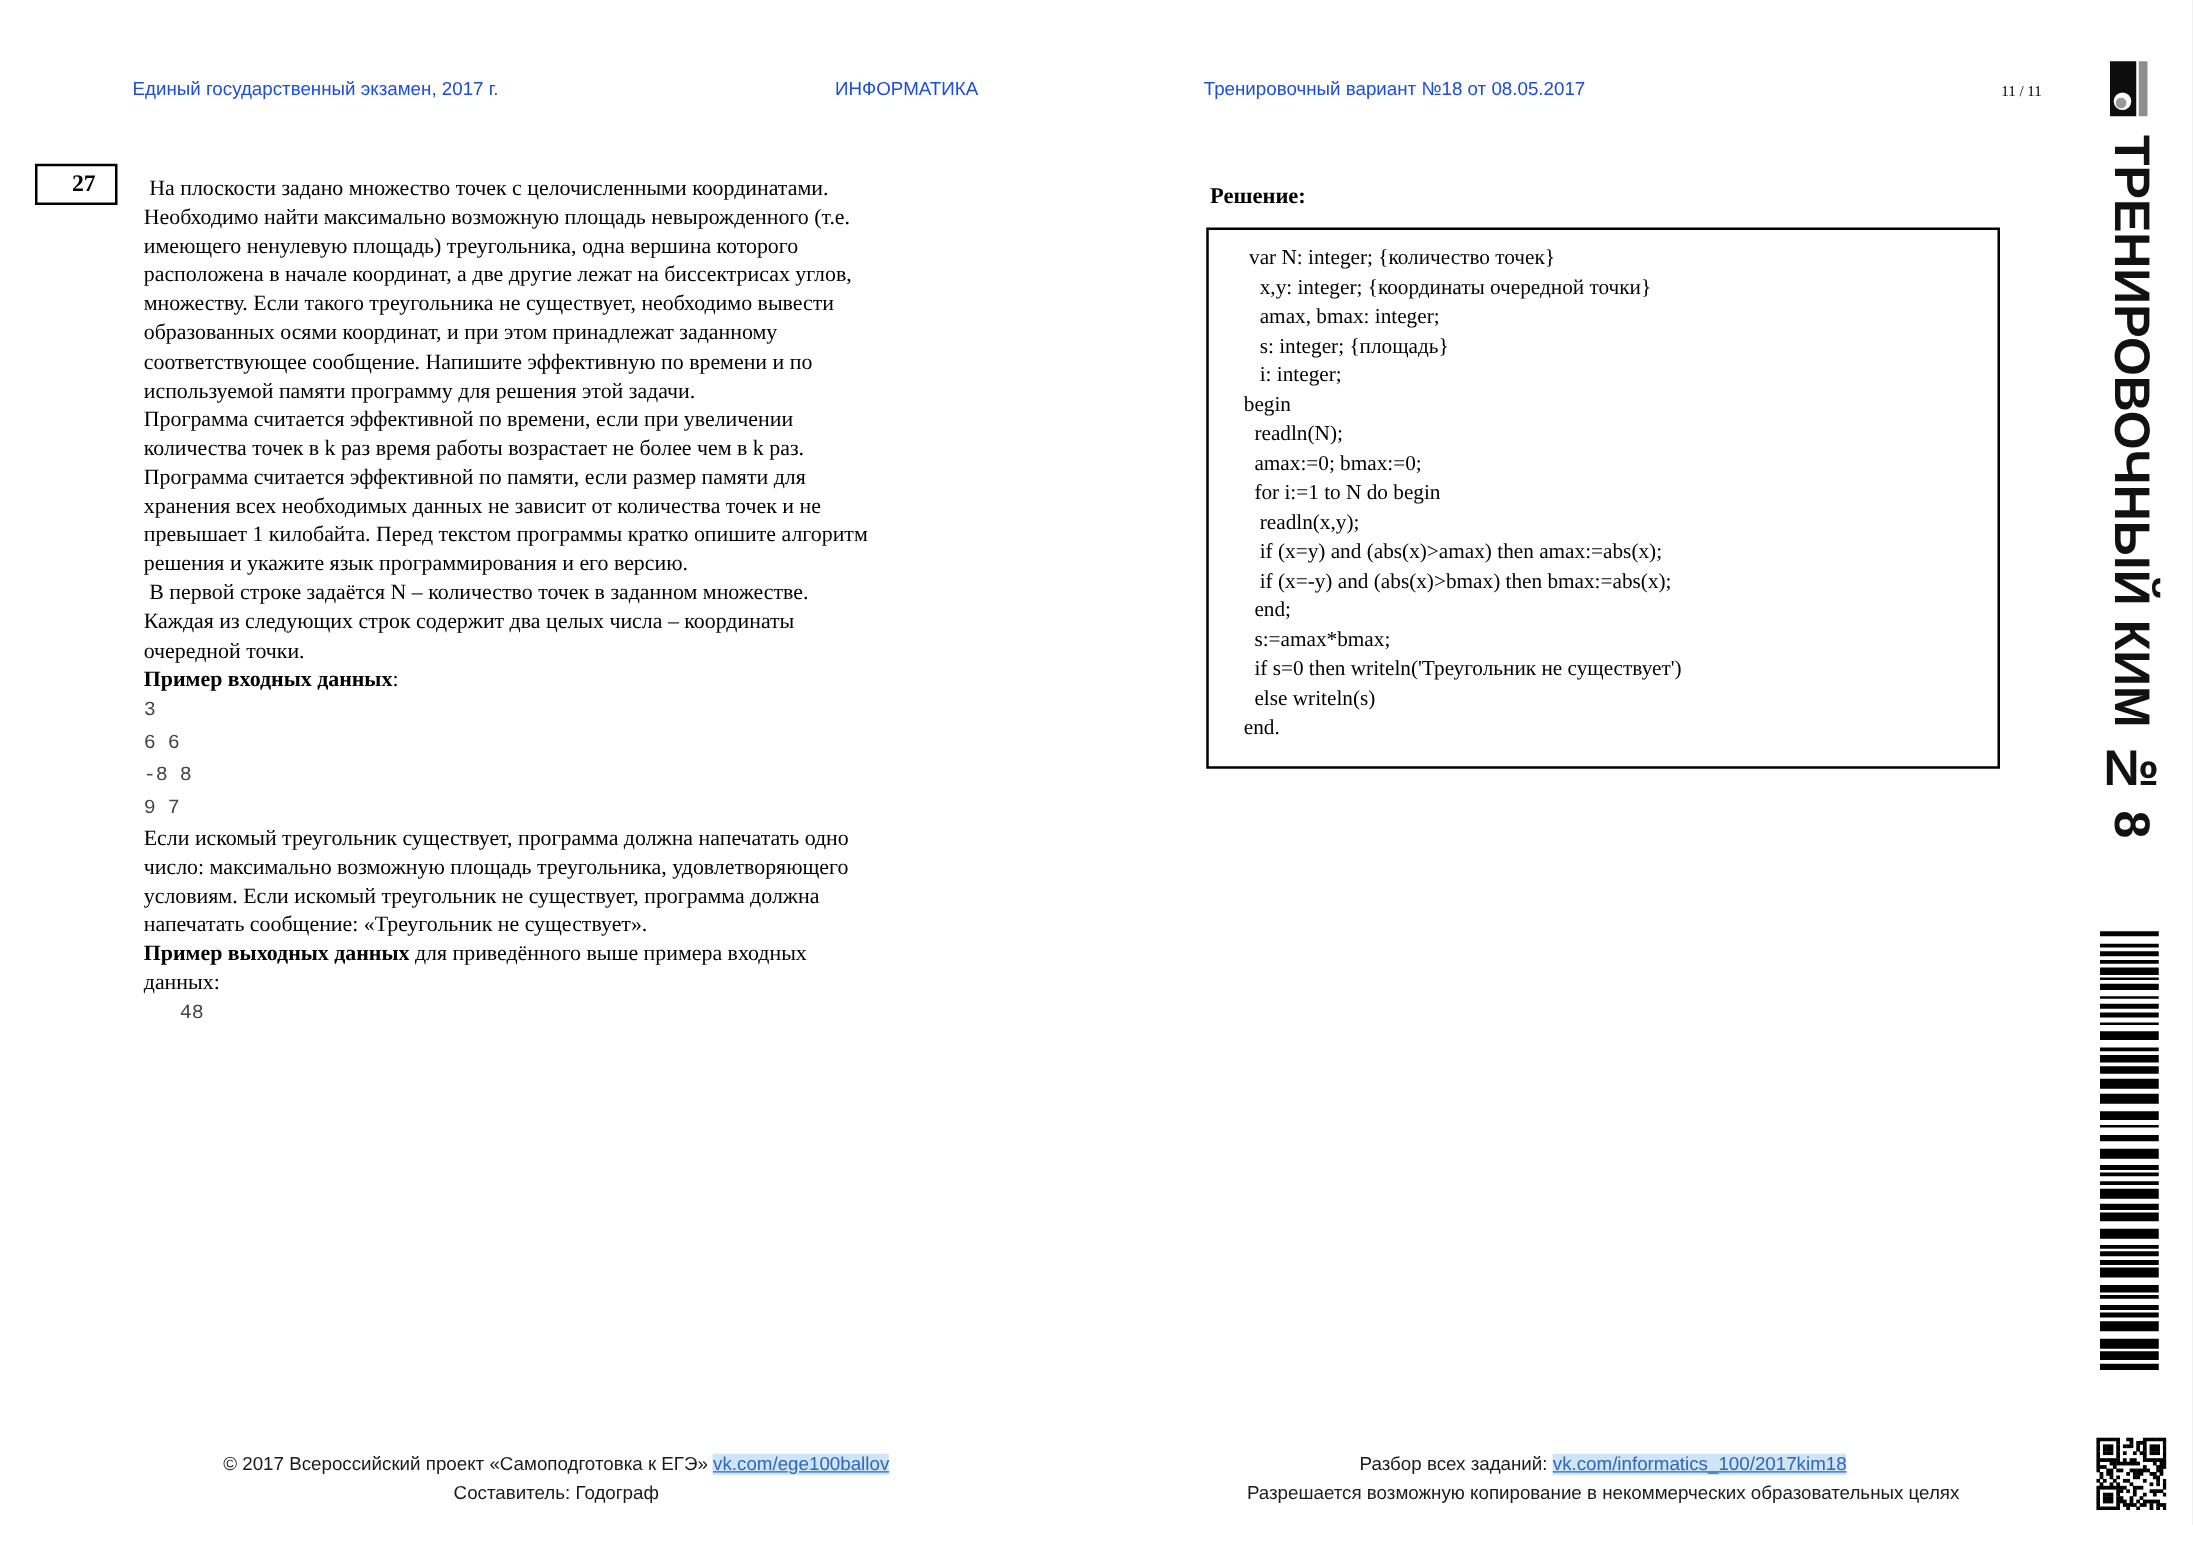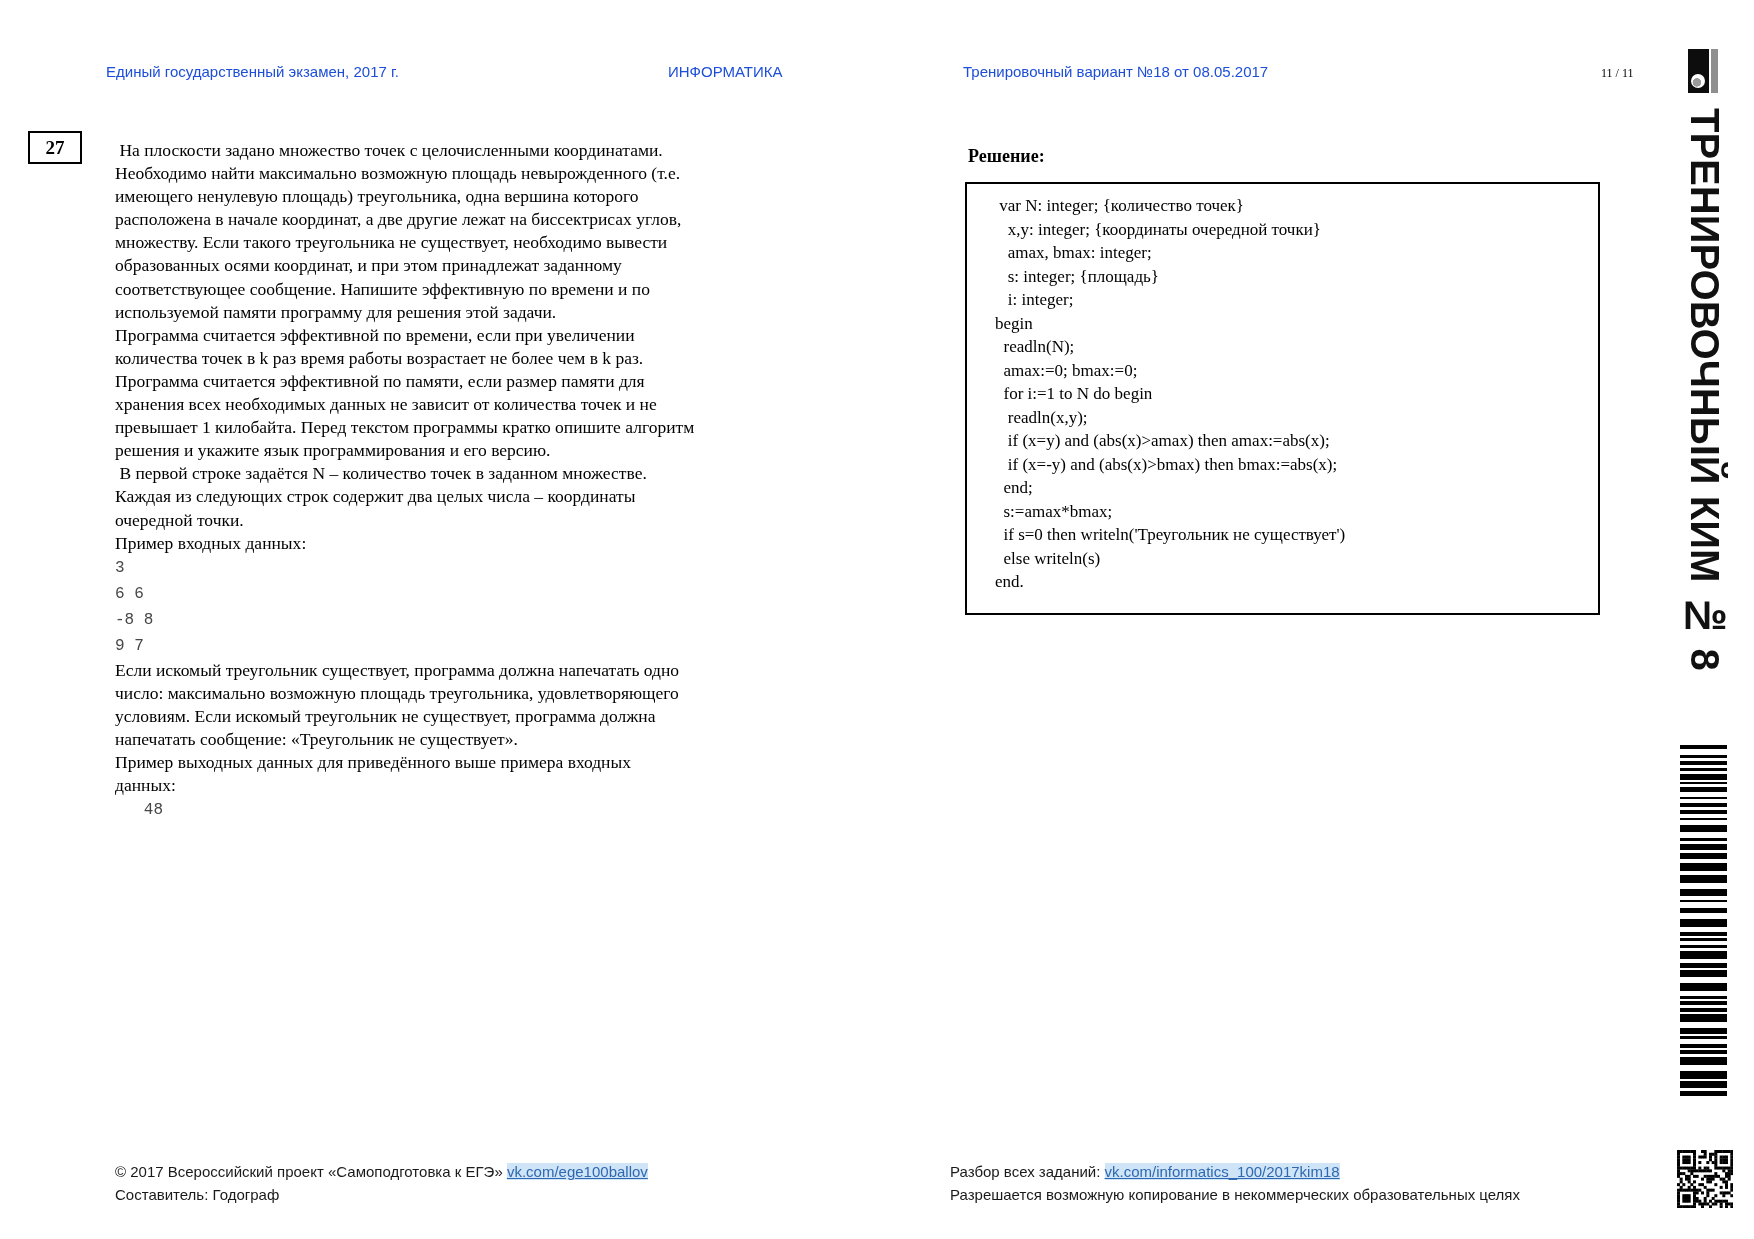--- a/index.html
+++ b/index.html
@@ -9,25 +9,25 @@
   
   .hdr{font-family:"Liberation Sans", sans-serif;font-size:15px;color:#1d4ed8;white-space:nowrap;}
   #hdr-left{left:106px;top:63px;}
   #hdr-center{left:668px;top:63px;}
   #hdr-right{left:963px;top:63px;}
   #page-number{left:1601px;top:66px;font-family:Liberation Serif, serif;font-size:12px;}
   
   #task-box{left:28px;top:131px;width:50px;height:29px;border:2px solid #000;
             display:flex;align-items:center;justify-content:center;
             font-weight:bold;font-size:19px;font-family:"Liberation Serif",serif;
-            box-shadow:2px 2px 0 #fff;}
+            box-shadow:2px 2px 0 #fff;padding-left:12px;}
   
   #task-lines{left:115px;top:139px;width:700px;}
   .tline{font-size:17.5px;line-height:23.1px;white-space:pre-wrap;}
-  .tline .b{font-weight:normal;}
+  .tline .b{font-weight:bold;}
   .tline.mono{font-family:"Liberation Mono","DejaVu Sans Mono",monospace;
               font-size:16px;line-height:26px;color:var(--mono-color);}
   
   #solution-title{left:968px;top:146px;font-weight:bold;font-size:18px;}
   #code-box{left:965px;top:182px;width:635px;height:433px;border:2px solid #000;
             box-sizing:border-box;padding:10px 28px;}
   .cline{font-size:17px;line-height:23.5px;white-space:pre;}
   
   #kim-vertical{left:1682px;top:108px;height:600px;writing-mode:vertical-rl;
                 font-family:"Liberation Sans",sans-serif;font-weight:bold;font-size:40px;
@@ -37,21 +37,21 @@
   #logo .lg-black{position:absolute;left:0;top:0;width:21px;height:44px;background:#0d0d0d;}
   #logo .lg-stripe{position:absolute;left:23px;top:0;width:7px;height:44px;background:#8f8f8f;}
   #logo .lg-circle{position:absolute;left:3px;top:25px;width:14px;height:14px;border-radius:50%;
                    background:radial-gradient(circle at 42% 60%, #9a9a9a 0 4px, #fff 4.5px);}
   
   #barcode{left:1680px;top:745px;width:47px;height:356px;}
   #barcode .bar{position:absolute;left:0;width:100%;background:#000;}
   #qr{left:1677px;top:1150px;width:56px;height:58px;}
   
   .ftr{font-family:"Liberation Sans",sans-serif;font-size:15px;line-height:23px;
-       text-align:left;color:#1a1a1a;}
+       text-align:center;color:#1a1a1a;}
   #footer-left{left:115px;top:1160px;width:660px;}
   #footer-right{left:950px;top:1160px;width:665px;}
   .link{color:var(--link);text-decoration:underline;background:var(--link-bg);cursor:pointer;}
 </style>
 </head>
 <body>
 
 <div id="page" style="--link: #2e68b1; --link-bg: #cfe4f6; --mono-color: #474747;">
 
   <div class="abs hdr" id="hdr-left">Единый государственный экзамен, 2017 г.</div>

